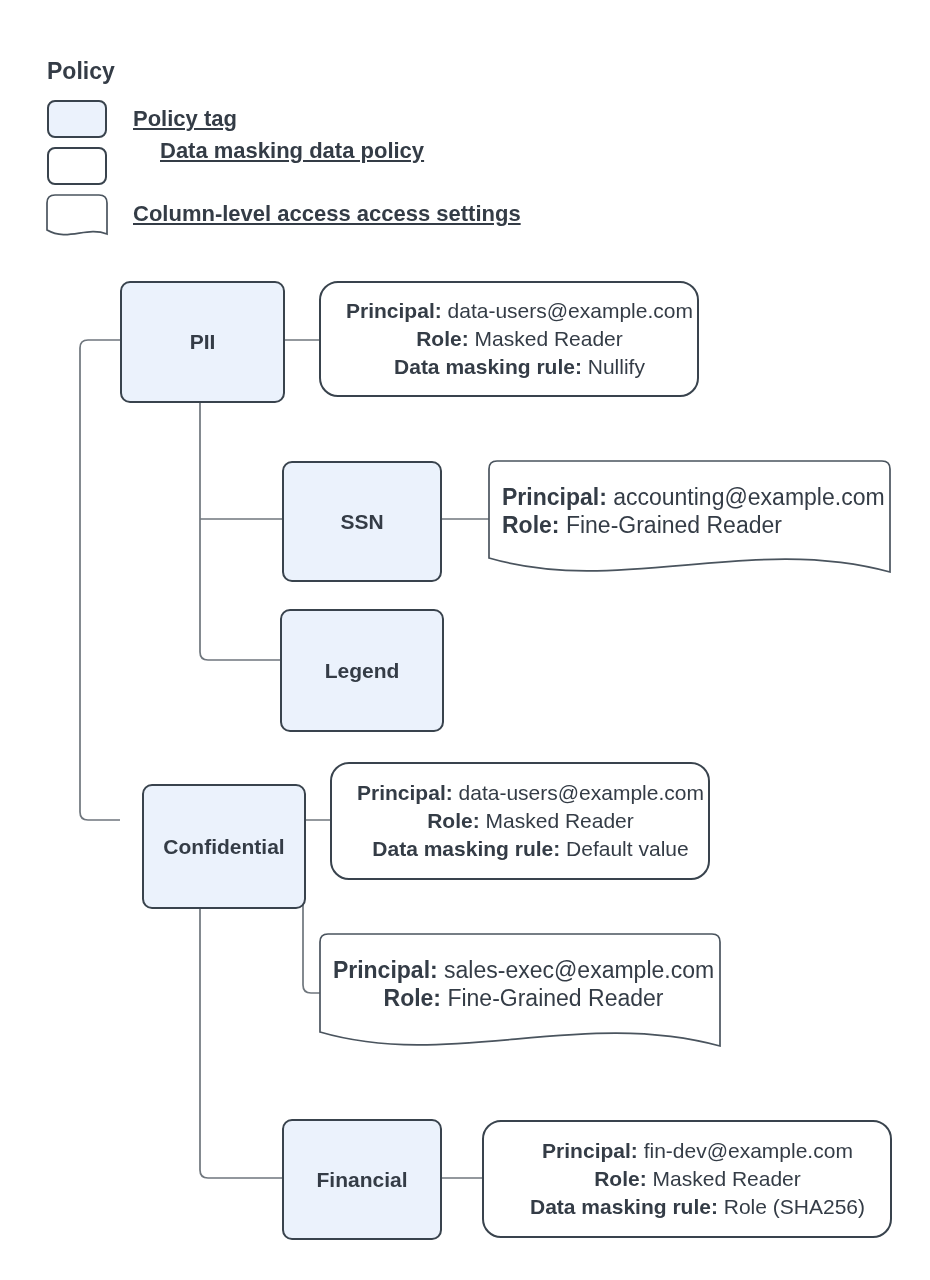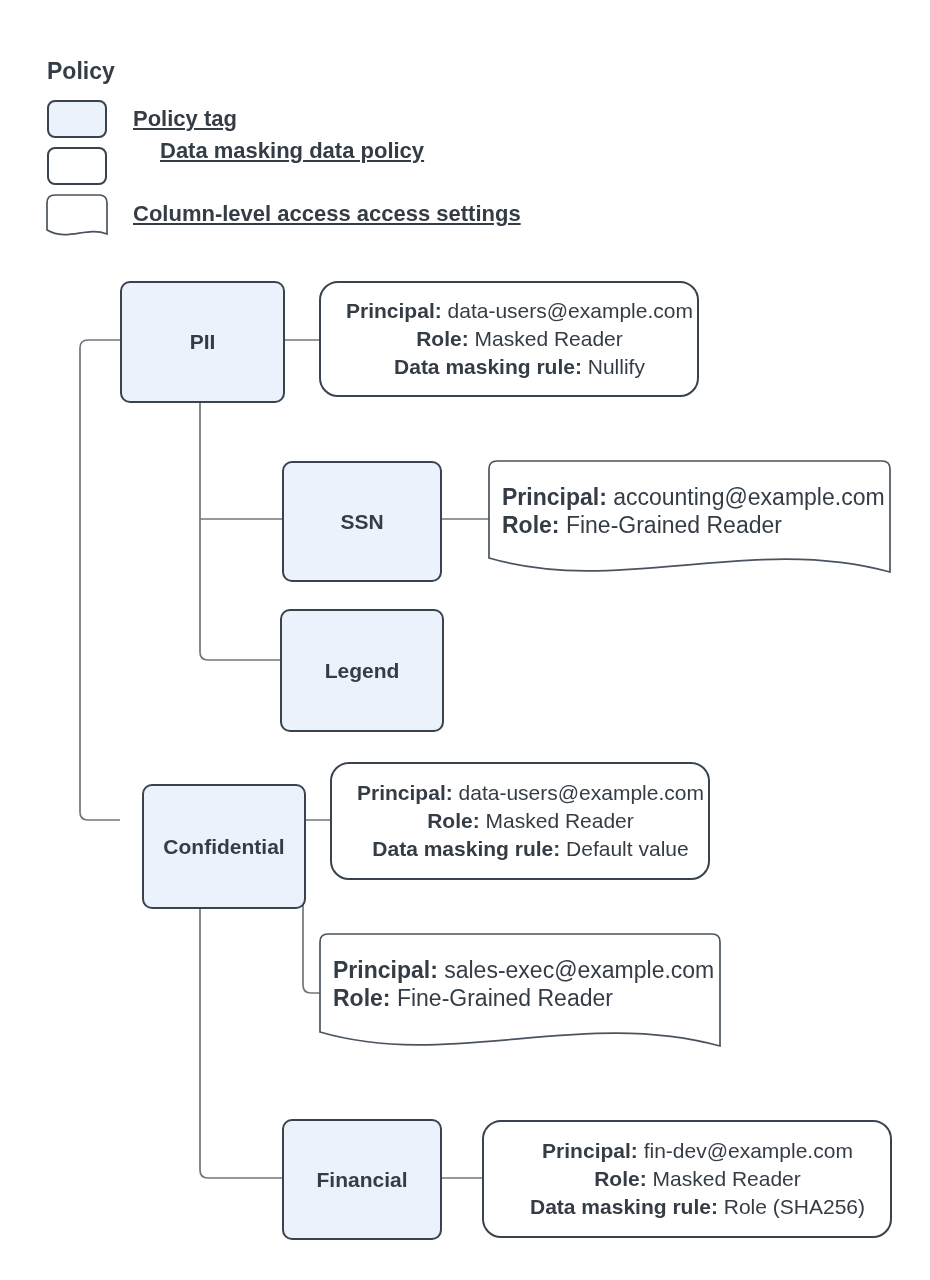--- a/index.html
+++ b/index.html
@@ -95,18 +95,18 @@
     <div><span class="plabel">Principal: </span><span>fin-dev@example.com</span></div>
     <div><span class="plabel">Role: </span><span>Masked Reader</span></div>
     <div><span class="plabel">Data masking rule: </span><span>Role (SHA256)</span></div>
   </div>
 
   <div class="doctext" style="left:493px; top:463px; width:395px; height:96px;">
     <div><span class="plabel">Principal: </span><span>accounting@example.com</span></div>
     <div><span class="plabel">Role: </span><span>Fine-Grained Reader</span></div>
   </div>
 
-  <div class="doctext" style="left:324px; top:936px; width:390px; height:96px;">
+  <div class="doctext" style="left:324px; top:936px; width:390px; height:96px;align-items:center;">
     <div><span class="plabel">Principal: </span><span>sales-exec@example.com</span></div>
     <div><span class="plabel">Role: </span><span>Fine-Grained Reader</span></div>
   </div>
 
 </div>
 
 </body></html>

